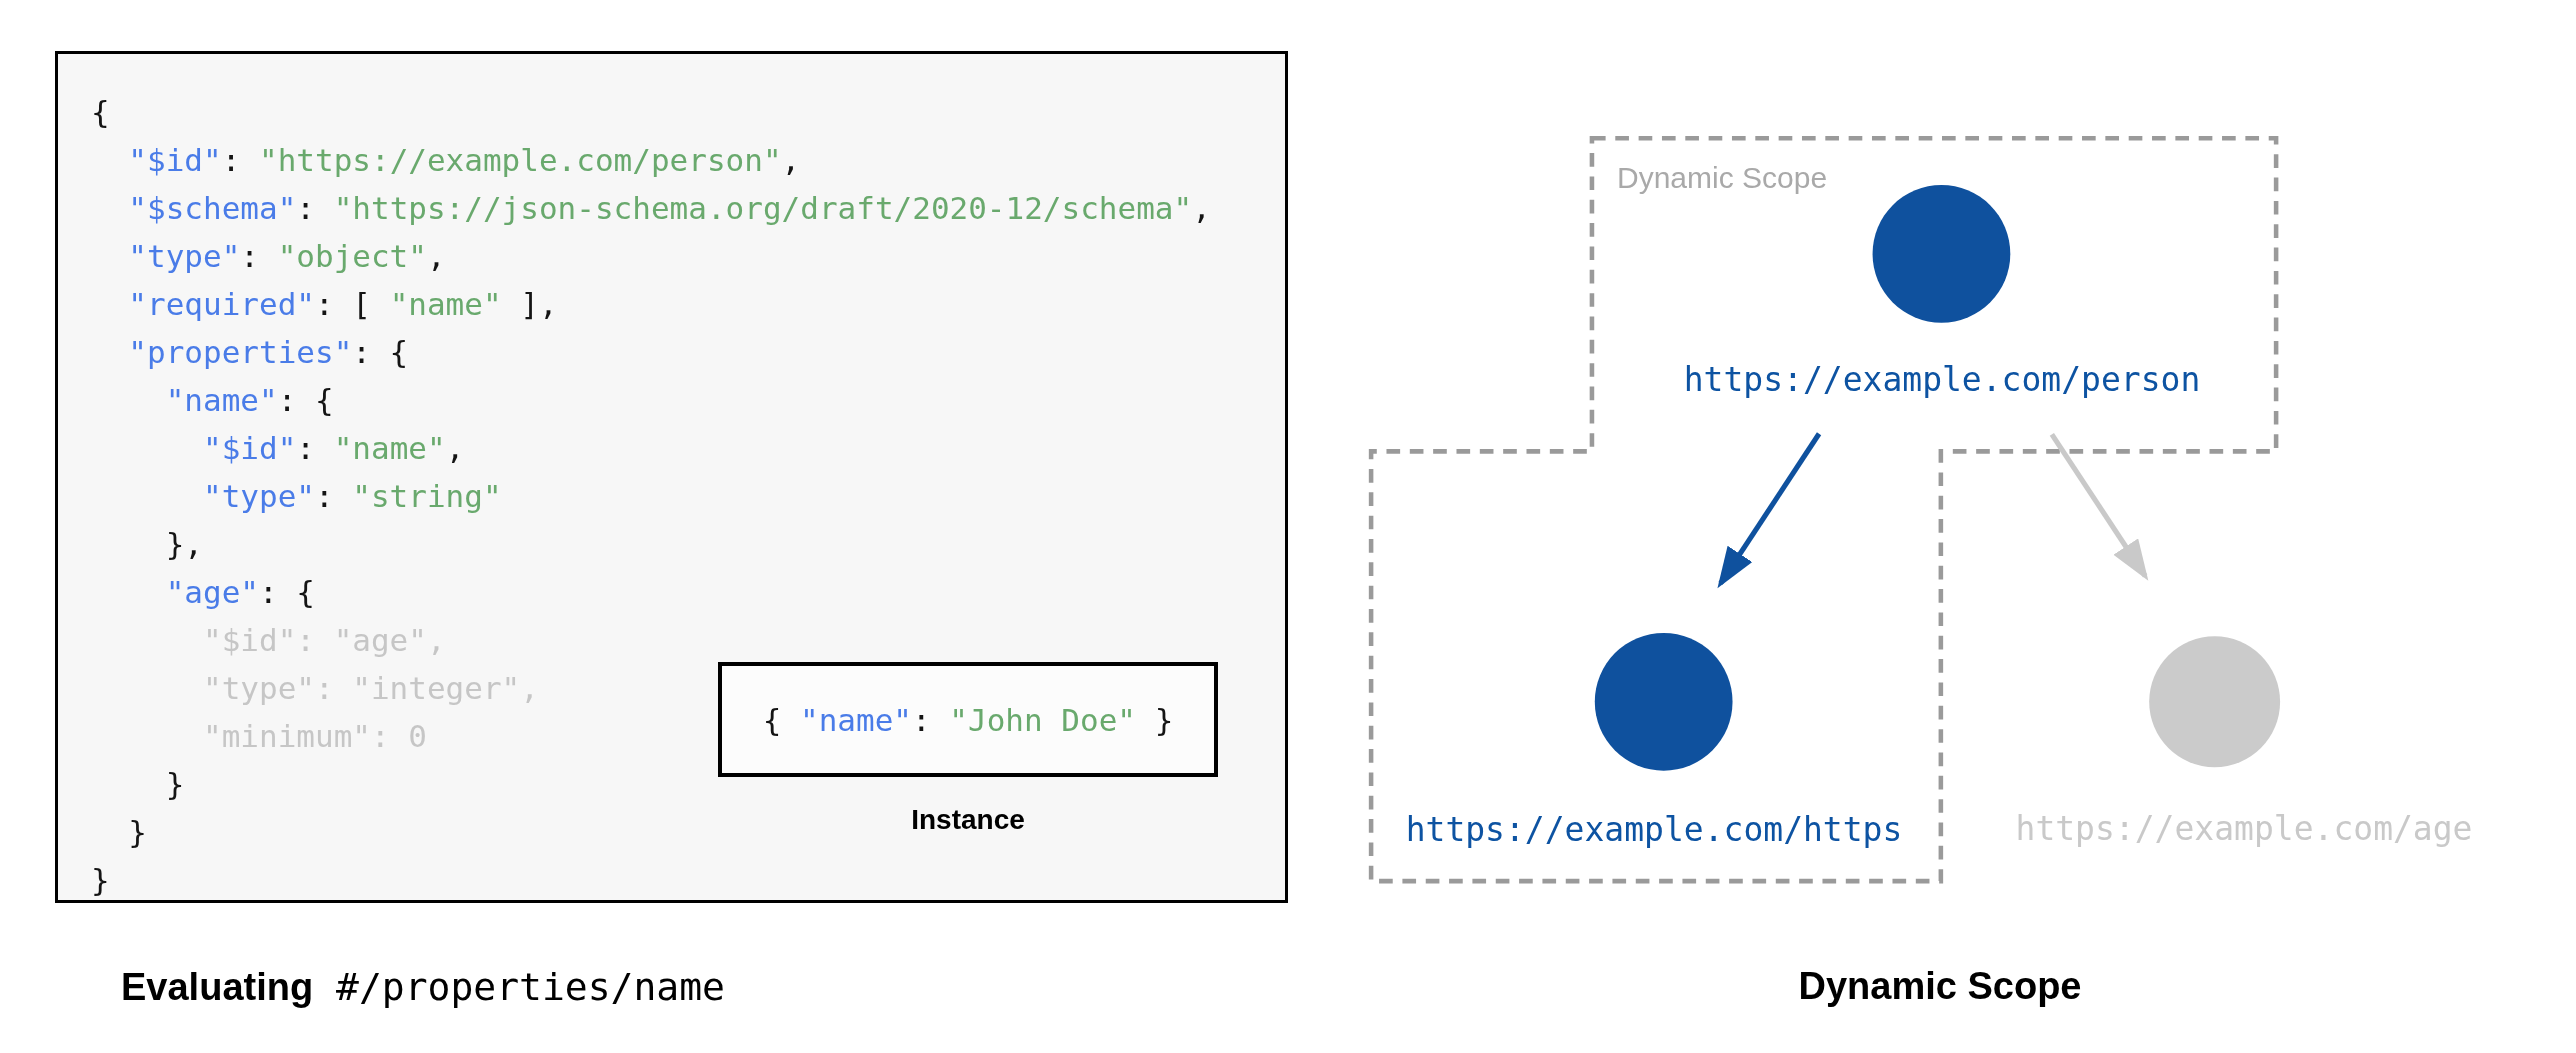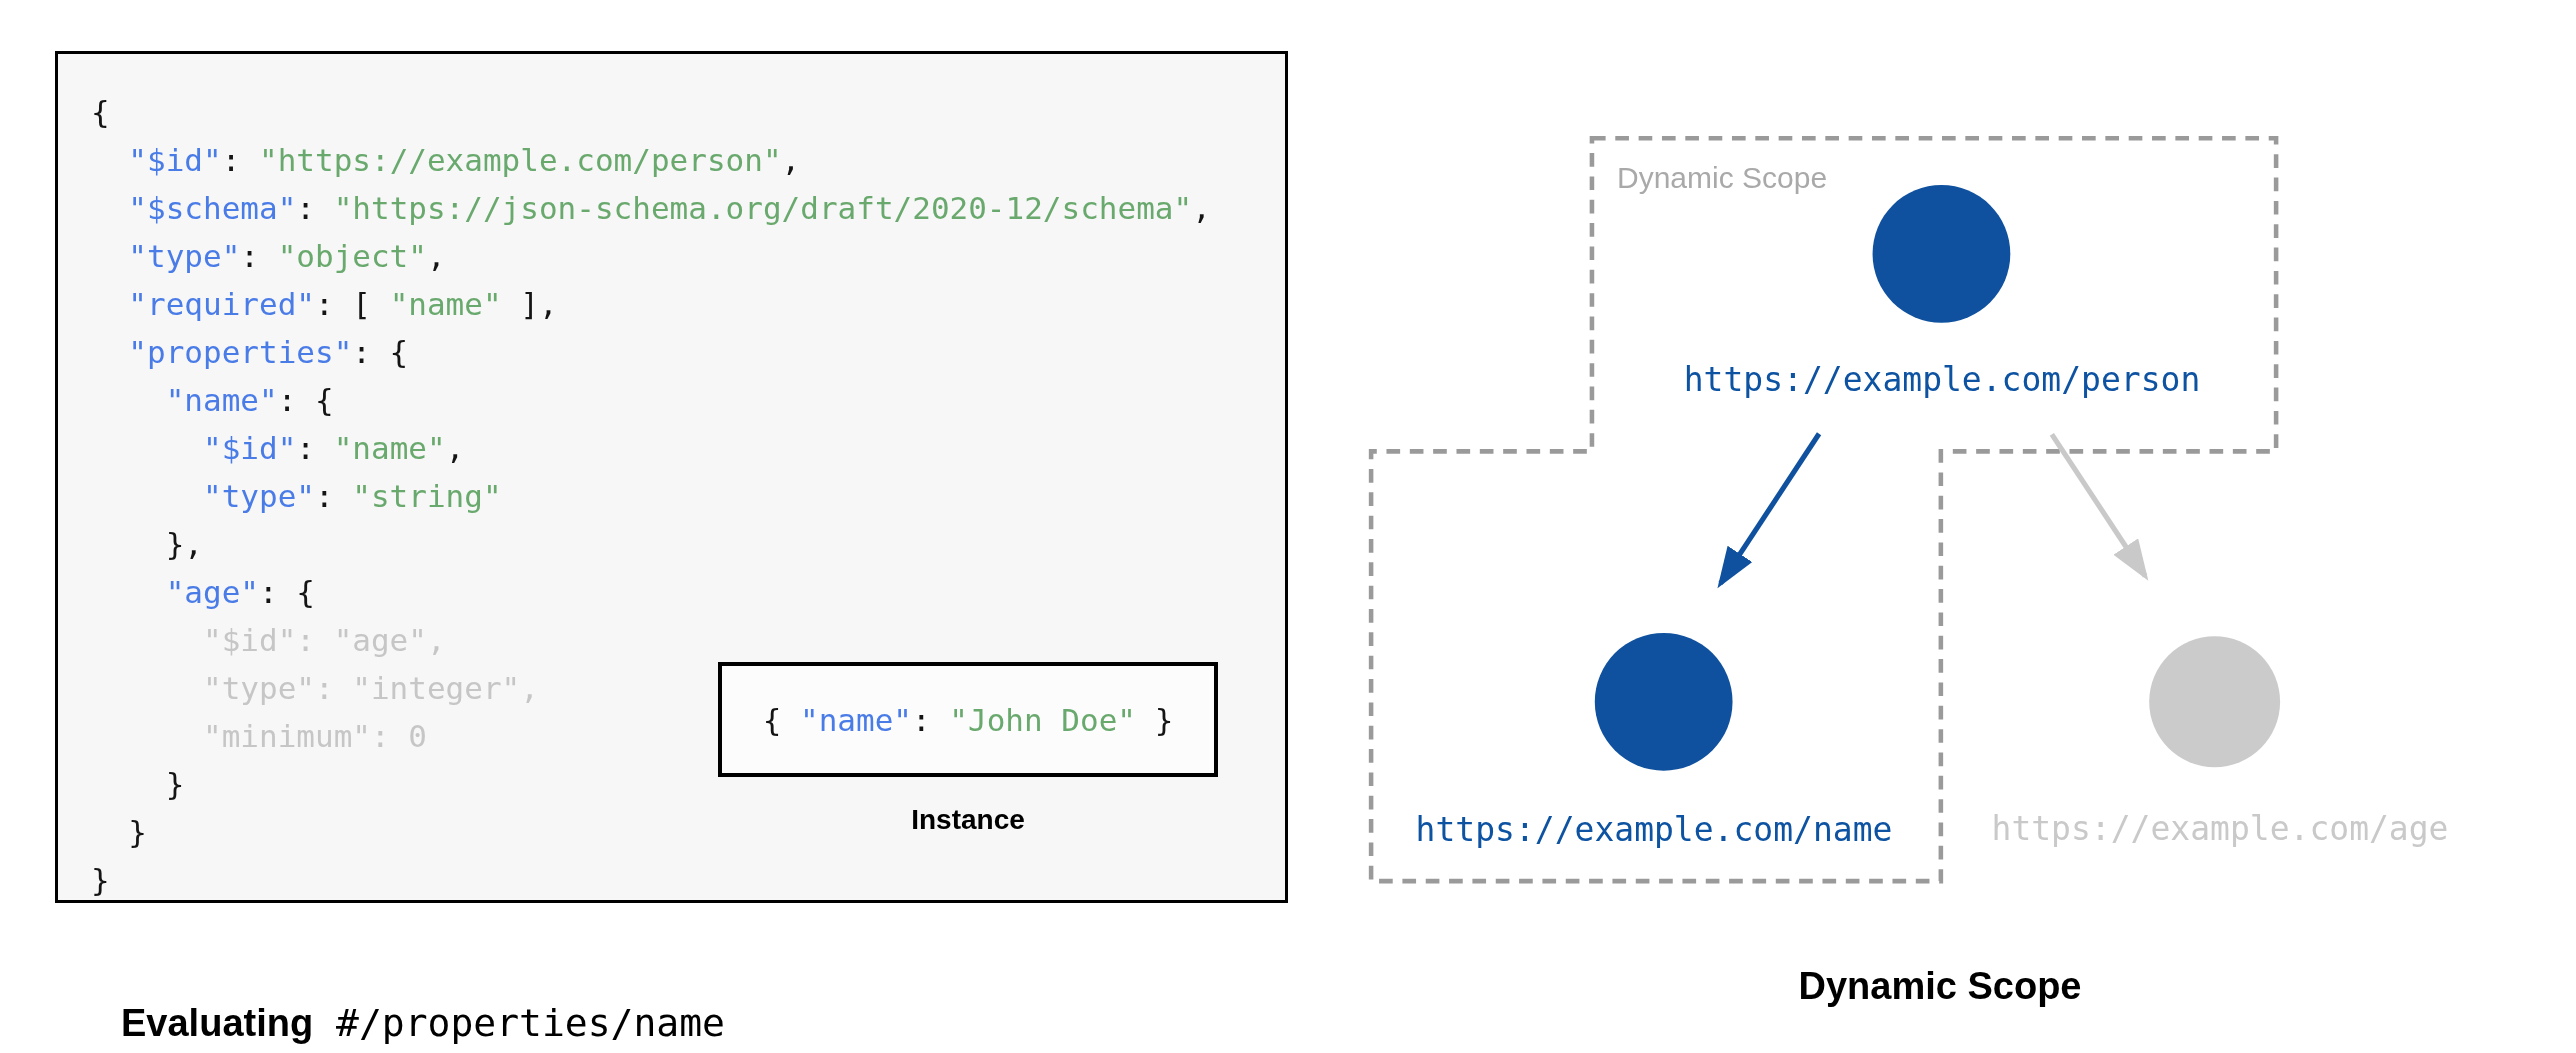--- a/index.html
+++ b/index.html
@@ -71,21 +71,20 @@
     white-space: nowrap;
   }
 
   .caption-left {
     position: absolute;
     left: 121px;
     top: 965px;
     font-size: 38px;
     white-space: nowrap;
     color: #000000;
-    margin-top: 36px;
   }
   .cap-bold { font-weight: 700; font-family: "Liberation Sans", sans-serif; }
   .cap-mono { font-weight: 400; font-family: "DejaVu Sans Mono", monospace; }
 
   
   .overlay {
     position: absolute;
     left: 0;
     top: 0;
   }
@@ -111,21 +110,21 @@
     white-space: nowrap;
   }
   .url-label {
     position: absolute;
     transform: translate(-50%, -50%);
     font-family: "DejaVu Sans Mono", monospace;
     font-size: 33px;
     white-space: nowrap;
   }
   .url-blue { color: var(--link-blue, #0d53a2); }
-  .url-gray { color: var(--inactive-gray, #c9c9c9); }
+  .url-gray { color: var(--inactive-gray, #c9c9c9); margin-left: 24px; }
   .label-person { left: 1942px; top: 379px; }
   .label-name   { left: 1654px; top: 829px; }
   .label-age    { left: 2220px; top: 828px; }
 
   .caption-right {
     position: absolute;
     left: 1940px;
     top: 965px;
     transform: translateX(-50%);
     font-size: 38px;
@@ -164,18 +163,18 @@
     <line class="arrow-blue" x1="3195" y1="762" x2="3022" y2="1025" marker-end="url(#head-blue)"></line>
     <line class="arrow-gray" x1="3604" y1="763" x2="3768" y2="1012" marker-end="url(#head-gray)"></line>
 
     <circle class="node-blue" cx="3410" cy="446" r="121"></circle>
     <circle class="node-blue" cx="2922" cy="1233" r="121"></circle>
     <circle class="node-gray" cx="3890" cy="1233" r="115"></circle>
   </svg>
 
   <div class="scope-label">Dynamic Scope</div>
   <div class="url-label url-blue label-person">https://example.com/person</div>
-  <div class="url-label url-blue label-name">https://example.com/name</div>
+  <div class="url-label url-blue label-name">https://example.com/https</div>
   <div class="url-label url-gray label-age">https://example.com/age</div>
   <div class="caption-right">Dynamic Scope</div>
 
 </div>
 
 
 </body></html>

